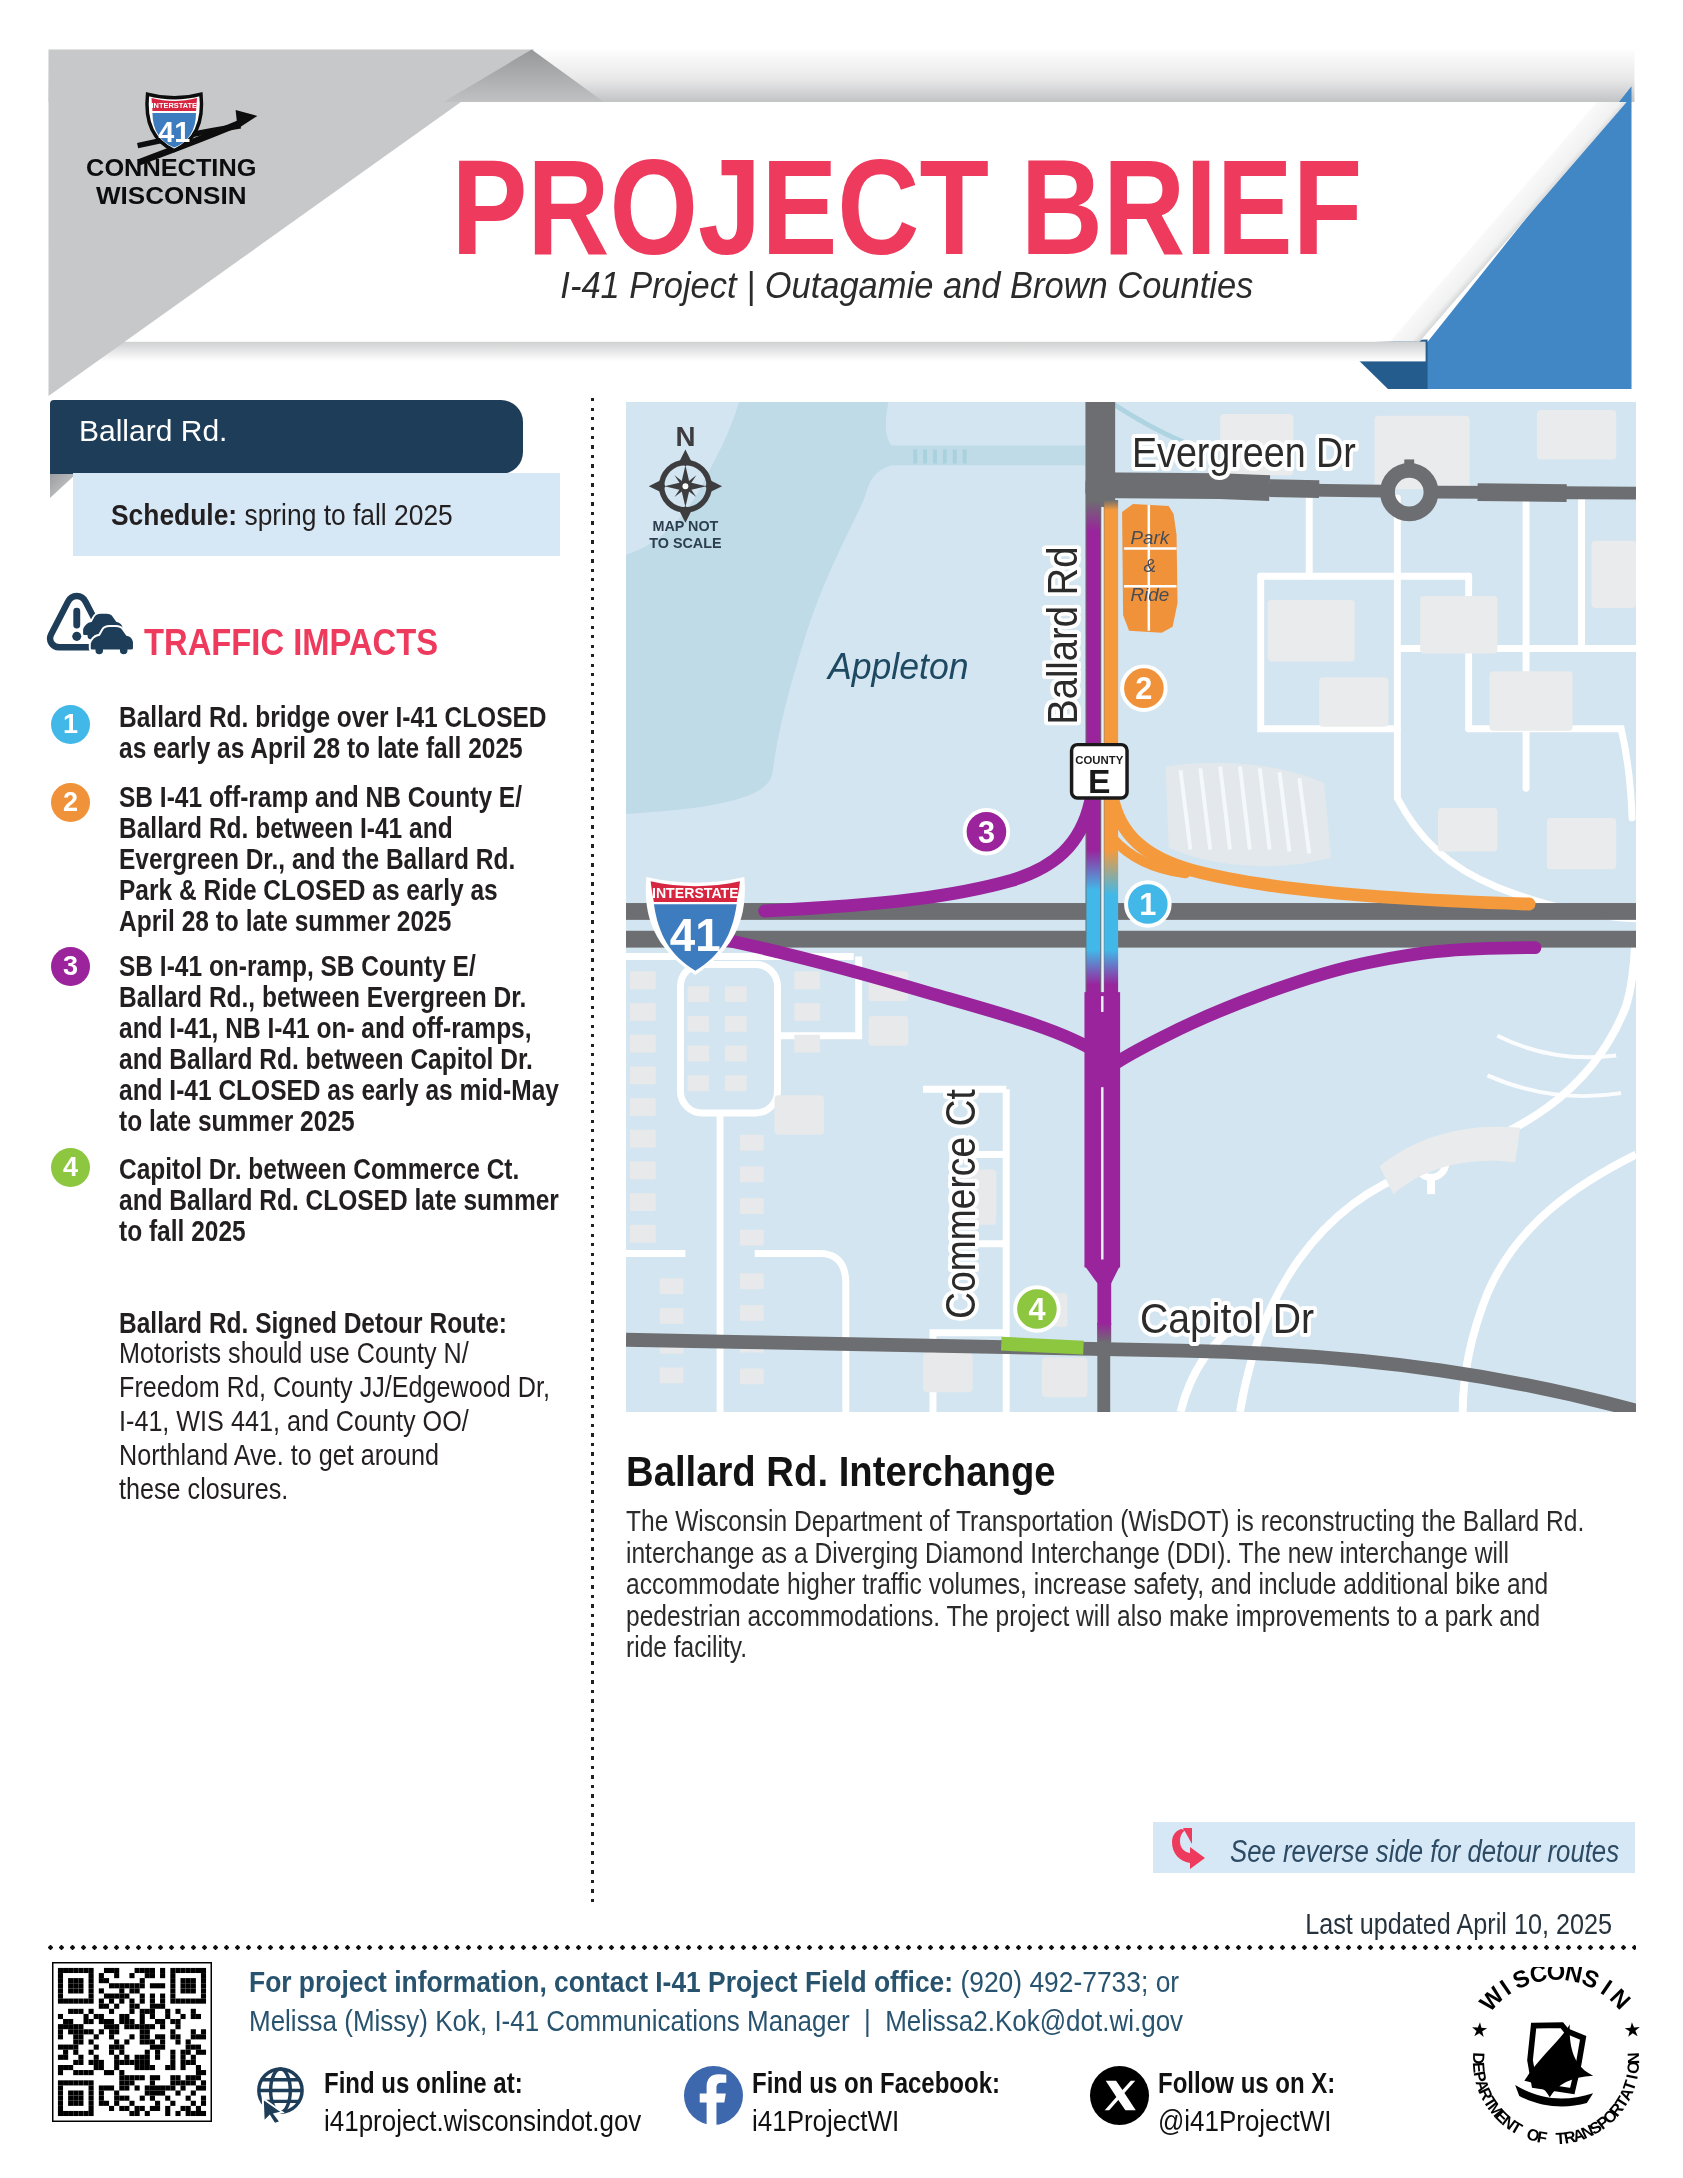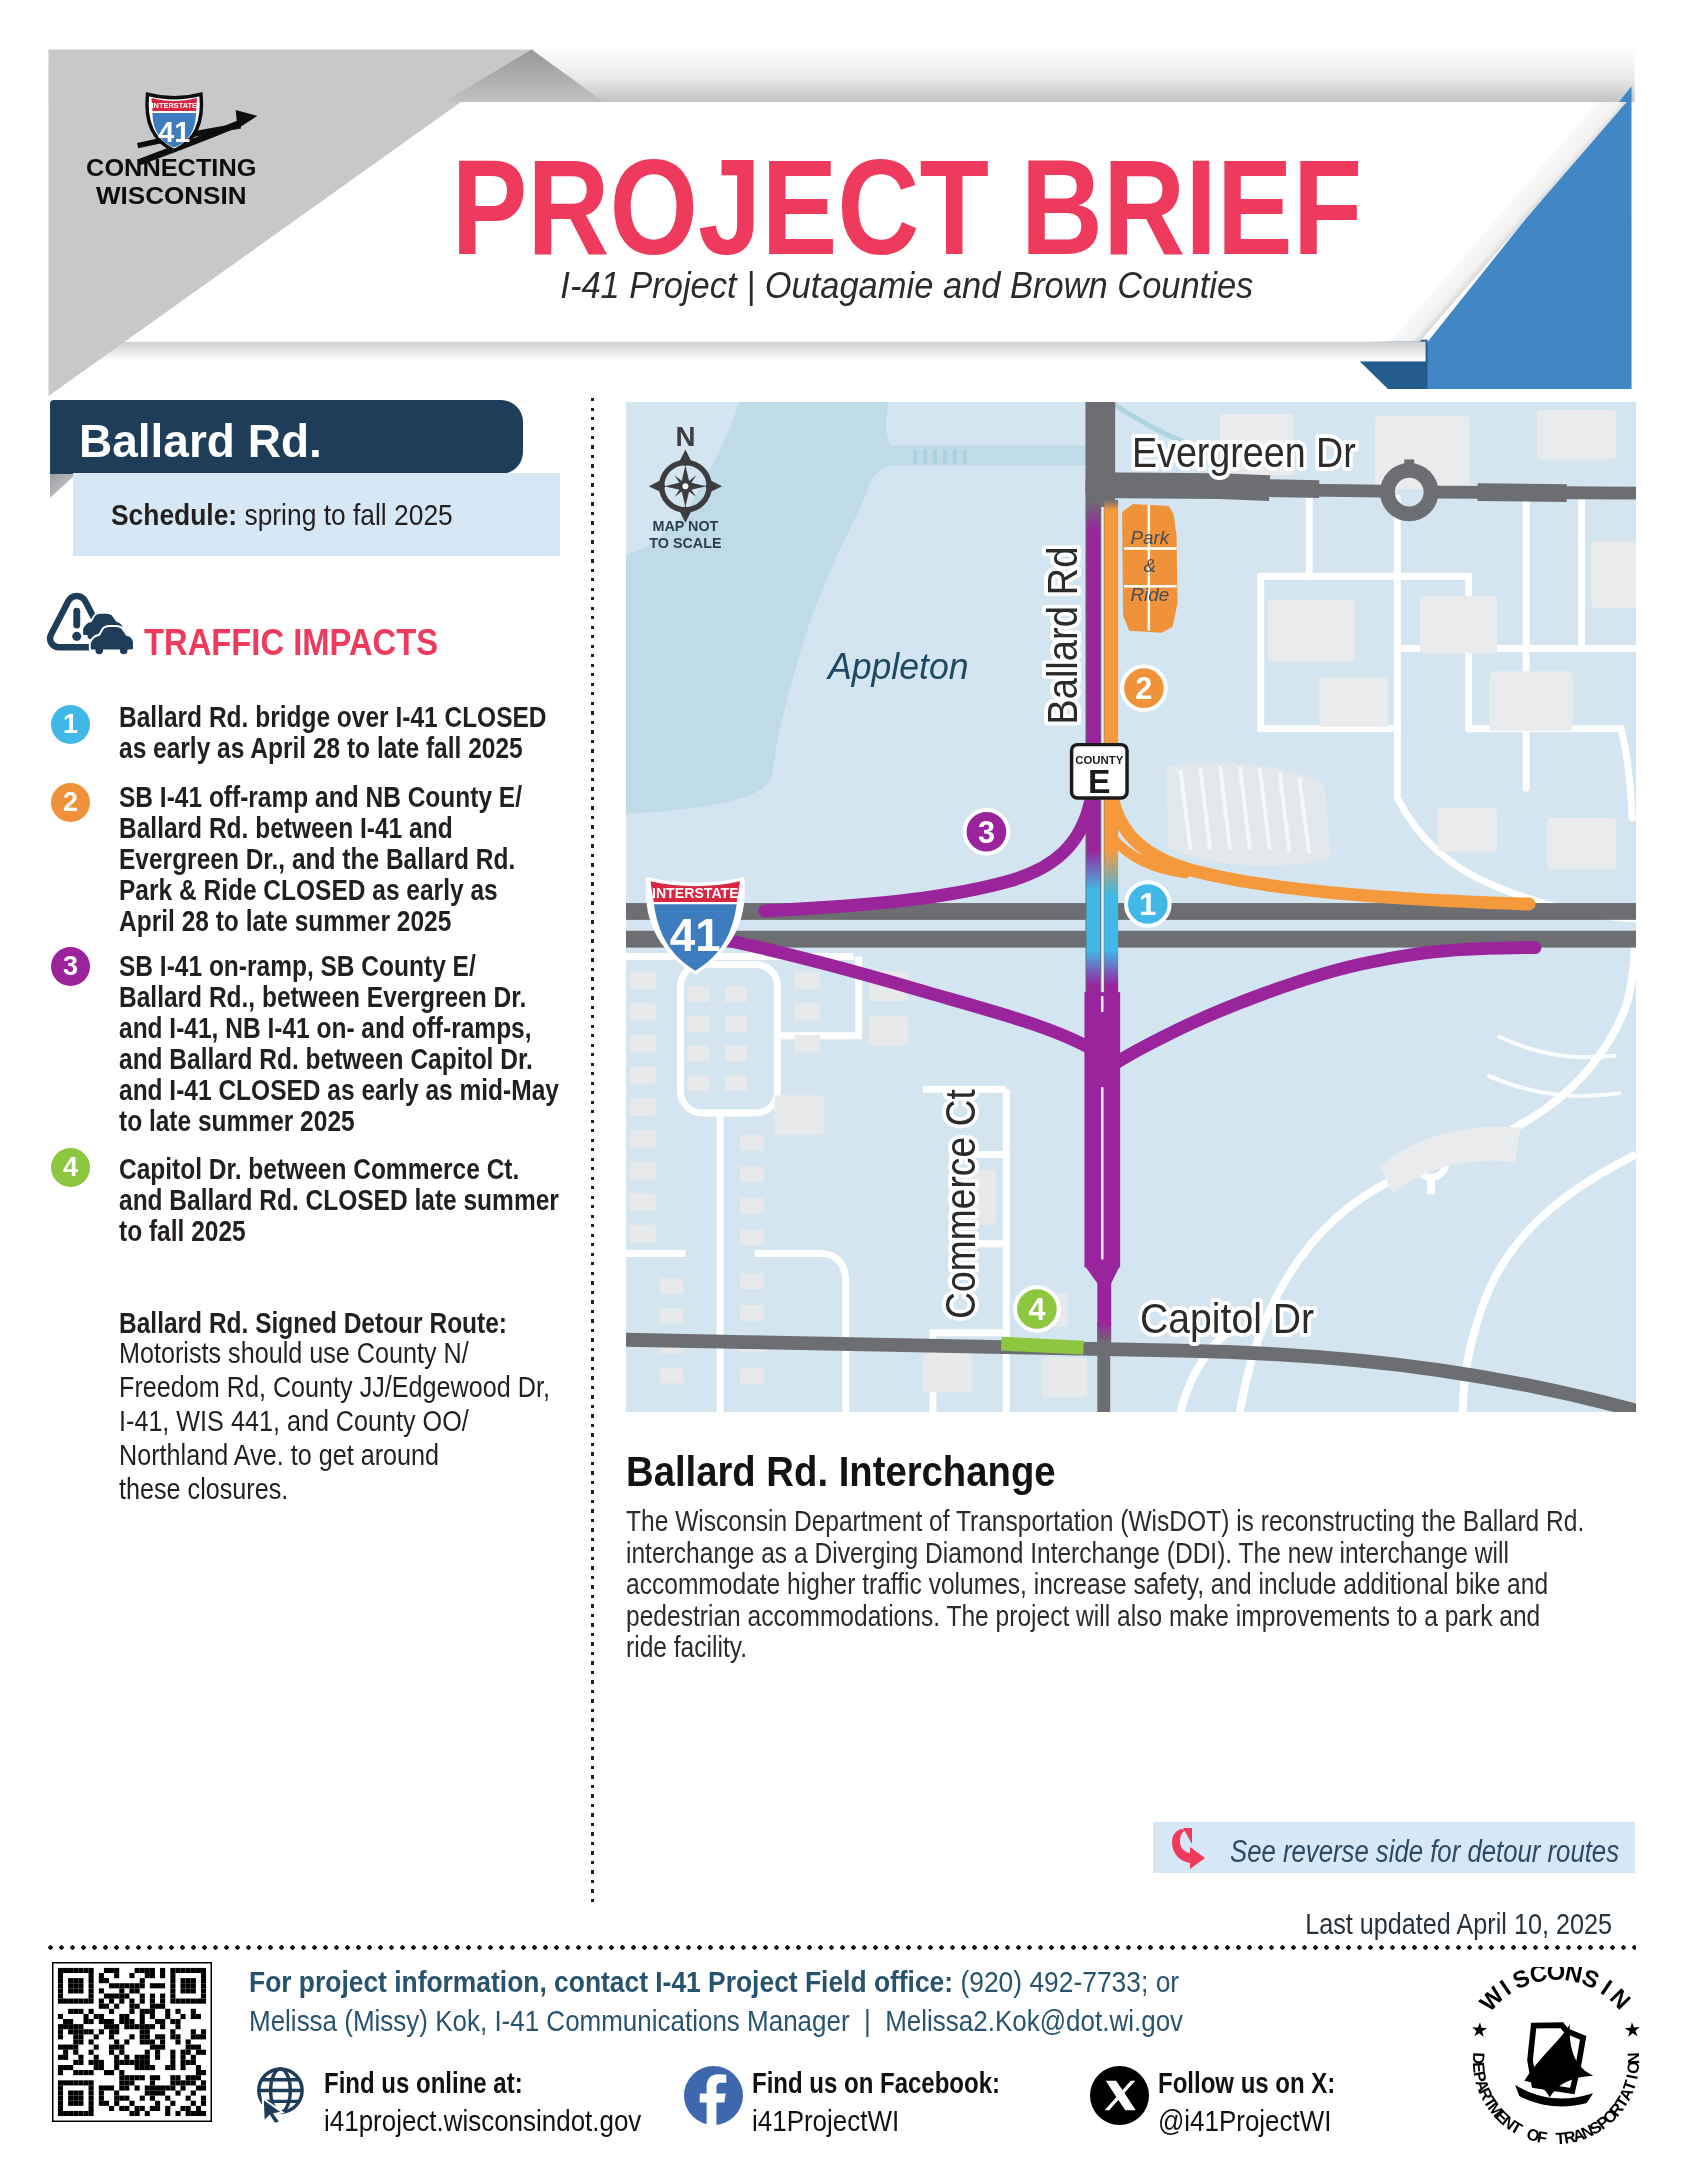--- a/index.html
+++ b/index.html
@@ -61,21 +61,21 @@
       <path d="M154,114 L198,114 C198,132 190,143 176,149 C162,143 154,132 154,114 Z" fill="#3e7cc0"></path>
       <text x="176" y="143" text-anchor="middle" font-size="29" font-weight="bold" fill="#fff">41</text>
       <text x="176" y="109" text-anchor="middle" font-size="7.5" font-weight="bold" fill="#fff">INTERSTATE</text>
     </g>
     <text x="173" y="178" text-anchor="middle" font-size="25" font-weight="bold" fill="#0d0d0d" textLength="172" lengthAdjust="spacingAndGlyphs">CONNECTING</text>
     <text x="173" y="206" text-anchor="middle" font-size="25" font-weight="bold" fill="#0d0d0d" textLength="152" lengthAdjust="spacingAndGlyphs">WISCONSIN</text>
   </g>
 </svg>
 
 <div class="abs" style="left:50px;top:400px;width:473px;height:74px;background:#1e3d58;border-radius:4px 22px 22px 0"></div>
-<div class="abs" style="left:79px;top:414px;font-size:46px;font-weight:bold;color:#fff">Ballard Rd.</div>
+<div class="abs" style="left:79px;top:414px;font-size:30px;font-weight:normal;color:#fff">Ballard Rd.</div>
 
 <div class="abs" style="left:50px;top:474px;width:26px;height:24px;background:linear-gradient(135deg,#9b9da0,#d2d3d5);clip-path:polygon(0 0,100% 0,0 100%)"></div>
 
 <div class="abs" style="left:73px;top:473px;width:487px;height:83px;background:#d6e8f5"></div>
 <div class="abs" style="left:111px;top:499px;font-size:29px;color:#231f20;white-space:nowrap;transform:scaleX(0.91);transform-origin:0 0"><b>Schedule:</b> spring to fall 2025</div>
 
 <svg class="abs" style="left:46px;top:591px" width="99" height="71" viewBox="0 0 100 72">
   <path d="M31,5 C27,5 24,7 22,11 L5,44 C2,50 6,57 13,57 L49,57 C56,57 60,50 57,44 L40,11 C38,7 35,5 31,5 Z" fill="none" stroke="#1e3d58" stroke-width="6.5" stroke-linejoin="round"></path>
   <rect x="27.5" y="17" width="7" height="21" rx="3.4" fill="#1e3d58"></rect>
   <circle cx="31" cy="46" r="4.6" fill="#1e3d58"></circle>

